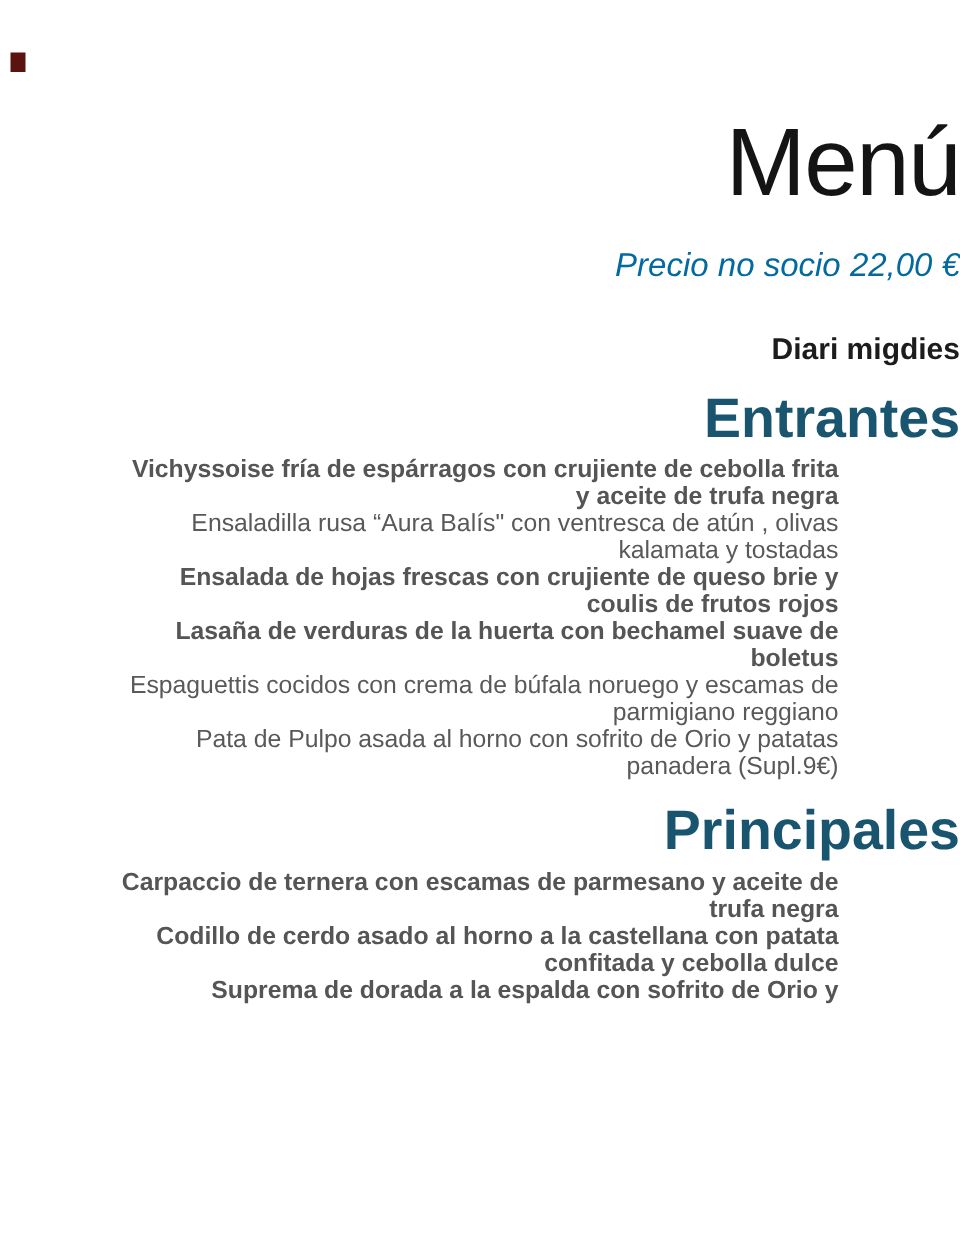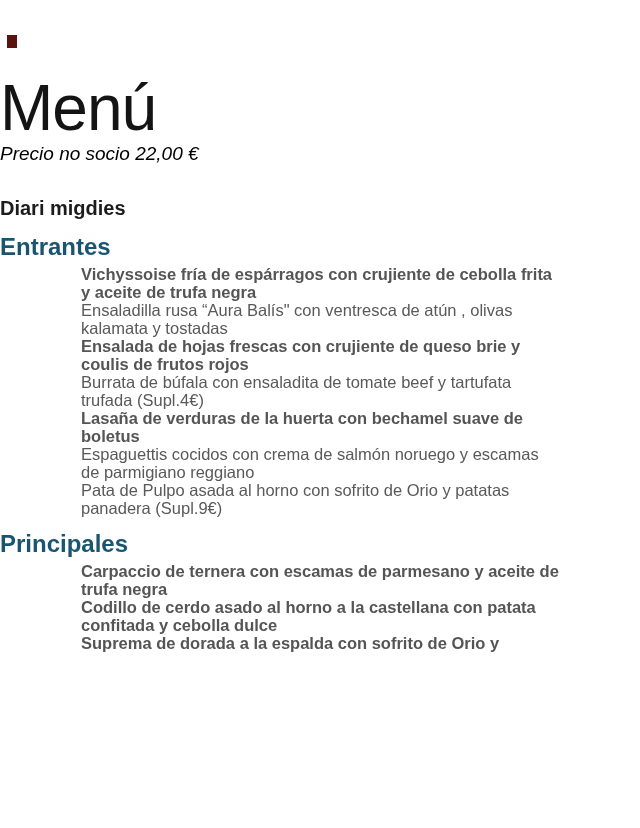--- a/index.html
+++ b/index.html
@@ -3,56 +3,56 @@
 <meta charset="utf-8">
 <style>
   html, body { margin: 0; padding: 0; background: #ffffff; }
   .page {
     position: relative;
     width: 640px;
     height: 828px;
     margin: 0;
     background: #ffffff;
     font-family: "Liberation Sans", sans-serif;
-    text-align: left;
+    text-align: right;
     overflow: hidden;
   }
   .corner-mark {
     position: absolute;
     left: 7px;
     top: 35px;
     width: 10px;
     height: 13px;
     background: #5a130f;
   }
   .title {
     margin: 0;
     padding-top: 76px;
     font-size: 64px;
     line-height: 1.0;
     font-weight: 400;
     letter-spacing: -1px;
     color: #141414;
   }
   .price-note {
-    margin-top: 3px;
-    font-size: 19px;
+    margin-top: 24px;
+    font-size: 22px;
     font-style: italic;
     font-weight: 400;
-    color: #000000;
+    color: #0369a1;
   }
   .subtitle {
     margin-top: 32px;
     font-size: 20px;
     font-weight: 700;
     color: #1c1c1c;
   }
   .section-title {
     margin: 13px auto 4px auto;
-    font-size: 24px;
+    font-size: 37px;
     font-weight: 700;
     color: #1a5570;
   }
   .items {
     width: 478px;
     margin: 0 auto;
   }
   .item {
     margin: 0;
     font-size: 16.5px;
@@ -77,23 +77,22 @@
   <div class="price-note">Precio no socio 22,00 €</div>
 
   <div class="subtitle">Diari migdies</div>
 
   <section>
     <h2 class="section-title">Entrantes</h2>
     <div class="items">
       <p class="item b">Vichyssoise fría de espárragos con crujiente de cebolla frita y aceite de trufa negra</p>
       <p class="item">Ensaladilla rusa “Aura Balís" con ventresca de atún , olivas kalamata y tostadas</p>
       <p class="item b">Ensalada de hojas frescas con crujiente de queso brie y coulis de frutos rojos</p>
-      <p class="item">Burrata de búfala con ensaladita de tomate beef y tartufata trufada (Supl.4€)</p>
       <p class="item b">Lasaña de verduras de la huerta con bechamel suave de boletus</p>
-      <p class="item">Espaguettis cocidos con crema de salmón noruego y escamas de parmigiano reggiano</p>
+      <p class="item">Espaguettis cocidos con crema de búfala noruego y escamas de parmigiano reggiano</p>
       <p class="item">Pata de Pulpo asada al horno con sofrito de Orio y patatas panadera (Supl.9€)</p>
     </div>
   </section>
 
   <section>
     <h2 class="section-title">Principales</h2>
     <div class="items">
       <p class="item b">Carpaccio de ternera con escamas de parmesano y aceite de trufa negra</p>
       <p class="item b">Codillo de cerdo asado al horno a la castellana con patata confitada y cebolla dulce</p>
       <p class="item b">Suprema de dorada a la espalda con sofrito de Orio y</p>

